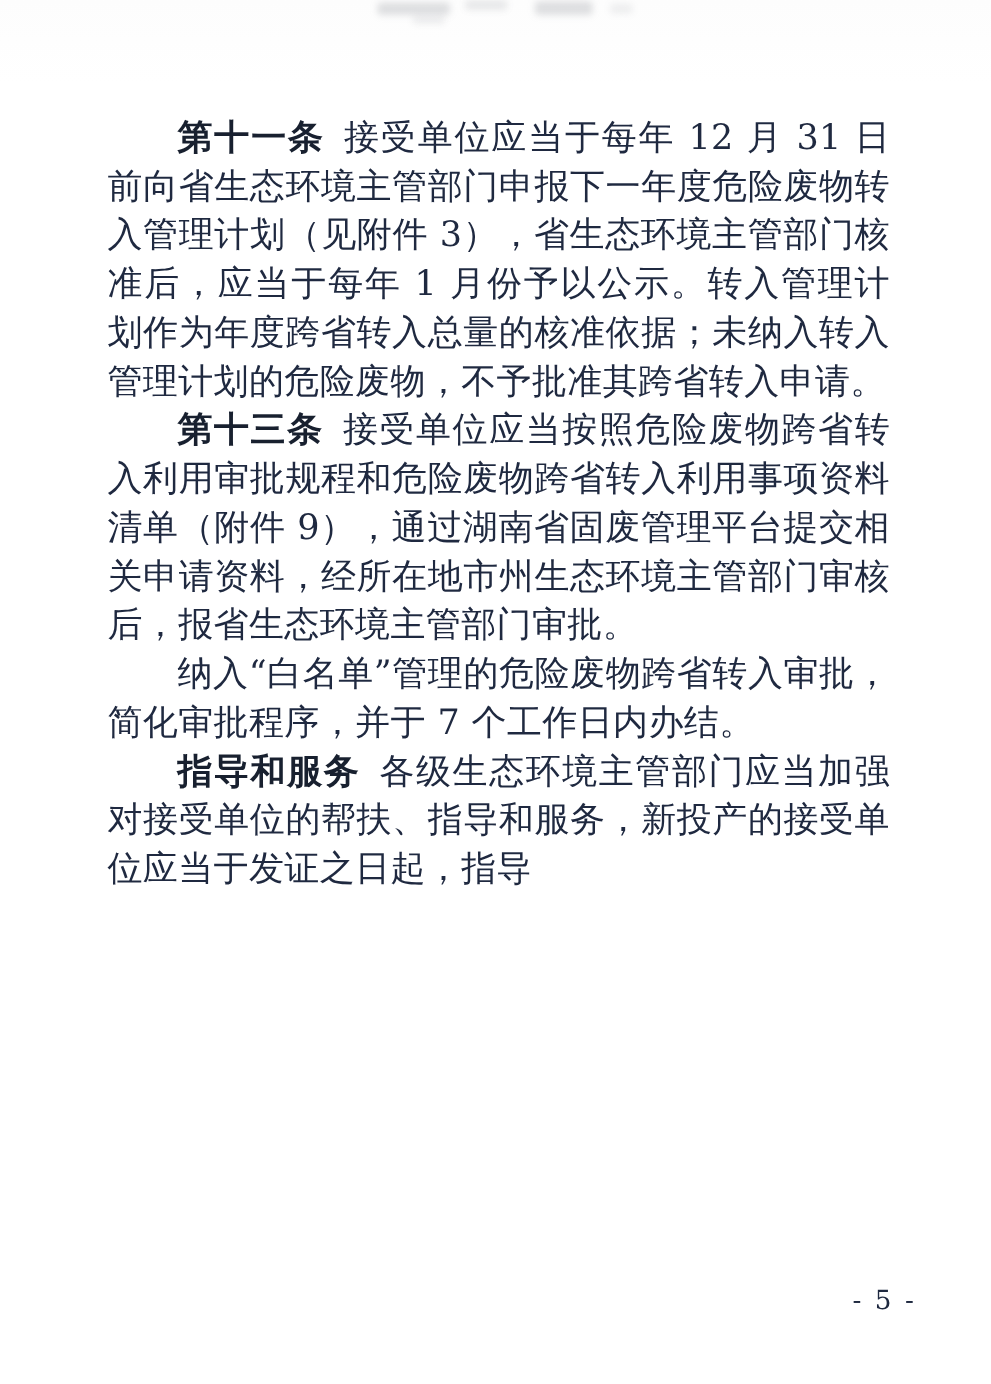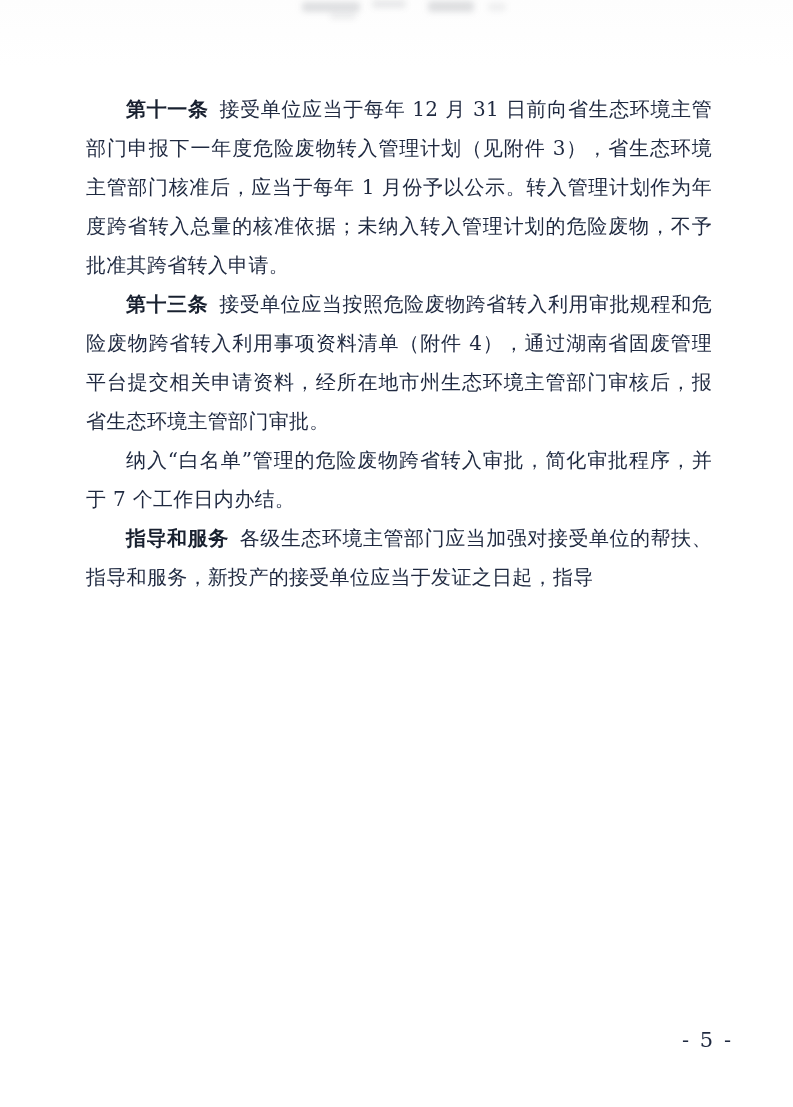--- a/index.html
+++ b/index.html
@@ -34,21 +34,21 @@
 
   .page-content {
     position: absolute;
     left: 86px;
     top: 90px;
     width: 626px;
     color: #1f2940;
   }
   p.para {
     margin: 0;
-    font-size: 20px;
+    font-size: 28px;
     line-height: 39px;
     text-align: justify;
     text-indent: 2em;
     letter-spacing: 0.3px;
     word-break: break-all;
   }
   strong.article-heading {
     font-family: "DejaVu Sans", sans-serif;
     font-weight: 700;
     margin-right: 0.55em;
@@ -77,21 +77,21 @@
   <div class="artifact a3"></div>
   <div class="artifact a4"></div>
   <div class="artifact a5"></div>
 
   <div class="page-content">
 
     <p class="para"><strong class="article-heading">第十一条</strong><span>接受单位应当于每年 12 月 31 日前向省生态环境主管部门申报下一年度危险废物转入管理计划（见附件 3），省生态环境主管部门核准后，应当于每年 1 月份予以公示。转入管理计划作为年度跨省转入总量的核准依据；未纳入转入管理计划的危险废物，不予批准其跨省转入申请。</span></p>
 
 
 
-    <p class="para"><strong class="article-heading">第十三条</strong><span>接受单位应当按照危险废物跨省转入利用审批规程和危险废物跨省转入利用事项资料清单（附件 4），通过湖南省固废管理平台提交相关申请资料，经所在地市州生态环境主管部门审核后，报省生态环境主管部门审批。</span></p>
+    <p class="para"><strong class="article-heading">第十三条</strong><span>接受单位应当按照危险废物跨省转入利用审批规程和危险废物跨省转入利用事项资料清单（附件 9），通过湖南省固废管理平台提交相关申请资料，经所在地市州生态环境主管部门审核后，报省生态环境主管部门审批。</span></p>
 
 
     <p class="para"><span>纳入“白名单”管理的危险废物跨省转入审批，简化审批程序，并于 7 个工作日内办结。</span></p>
 
     <p class="para"><strong class="article-heading">指导和服务</strong><span>各级生态环境主管部门应当加强对接受单位的帮扶、指导和服务，新投产的接受单位应当于发证之日起，指导</span></p>
 
   </div>
 
   <div class="page-number">- 5 -</div>
 

